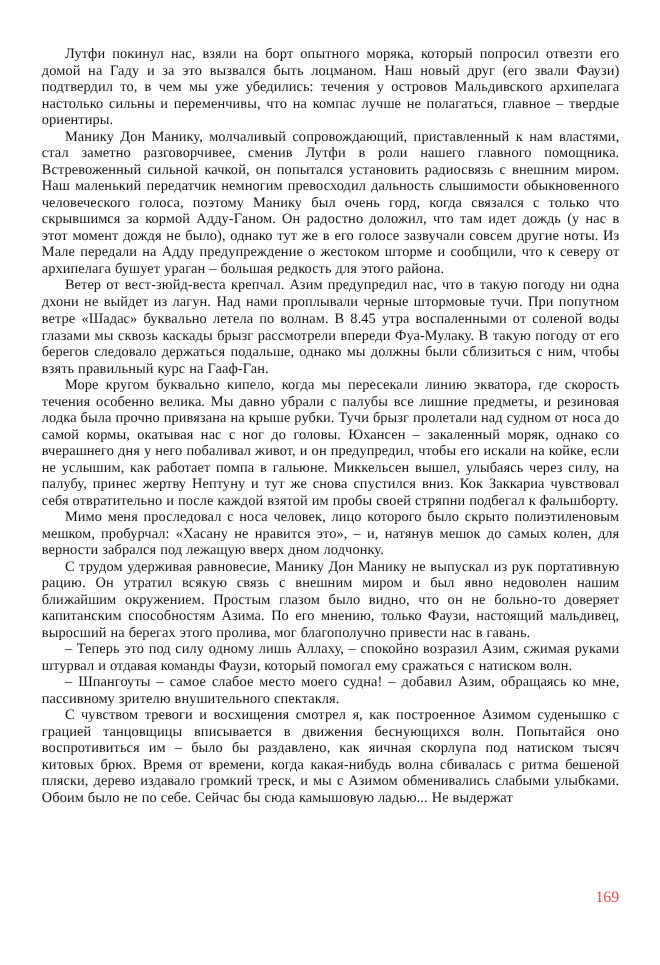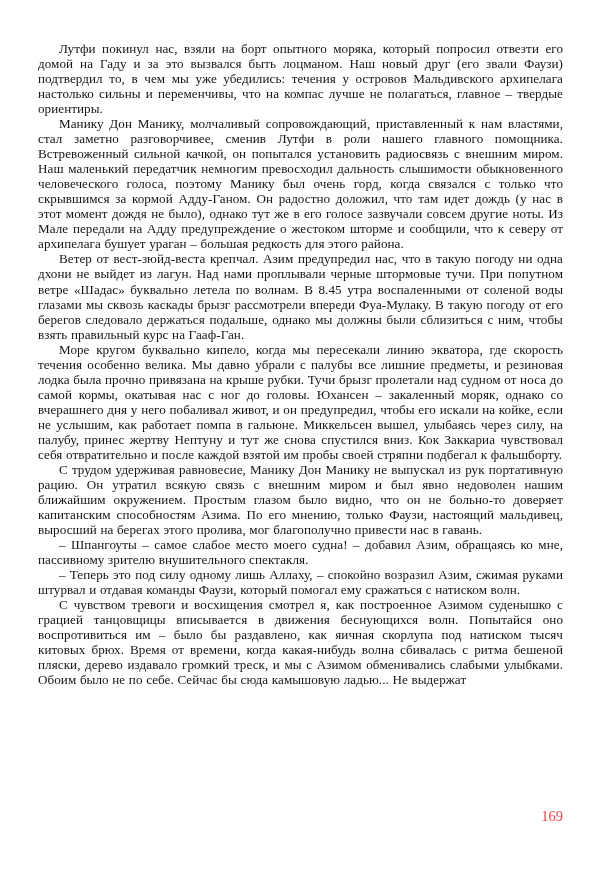--- a/index.html
+++ b/index.html
@@ -60,21 +60,22 @@
 </head>
 <body>
 
 <div class="page">
 
   <div class="text-block">
     <p class="para">Лутфи покинул нас, взяли на борт опытного моряка, который попросил отвезти его домой на Гаду и за это вызвался быть лоцманом. Наш новый друг (его звали Фаузи) подтвердил то, в чем мы уже убедились: течения у островов Мальдивского архипелага настолько сильны и переменчивы, что на компас лучше не полагаться, главное – твердые ориентиры.</p>
     <p class="para">Манику Дон Манику, молчаливый сопровождающий, приставленный к нам властями, стал заметно разговорчивее, сменив Лутфи в роли нашего главного помощника. Встревоженный сильной качкой, он попытался установить радиосвязь с внешним миром. Наш маленький передатчик немногим превосходил дальность слышимости обыкновенного человеческого голоса, поэтому Манику был очень горд, когда связался с только что скрывшимся за кормой Адду-Ганом. Он радостно доложил, что там идет дождь (у нас в этот момент дождя не было), однако тут же в его голосе зазвучали совсем другие ноты. Из Мале передали на Адду предупреждение о жестоком шторме и сообщили, что к северу от архипелага бушует ураган – большая редкость для этого района.</p>
     <p class="para">Ветер от вест-зюйд-веста крепчал. Азим предупредил нас, что в такую погоду ни одна дхони не выйдет из лагун. Над нами проплывали черные штормовые тучи. При попутном ветре «Шадас» буквально летела по волнам. В 8.45 утра воспаленными от соленой воды глазами мы сквозь каскады брызг рассмотрели впереди Фуа-Мулаку. В такую погоду от его берегов следовало держаться подальше, однако мы должны были сблизиться с ним, чтобы взять правильный курс на Гааф-Ган.</p>
     <p class="para">Море кругом буквально кипело, когда мы пересекали линию экватора, где скорость течения особенно велика. Мы давно убрали с палубы все лишние предметы, и резиновая лодка была прочно привязана на крыше рубки. Тучи брызг пролетали над судном от носа до самой кормы, окатывая нас с ног до головы. Юхансен – закаленный моряк, однако со вчерашнего дня у него побаливал живот, и он предупредил, чтобы его искали на койке, если не услышим, как работает помпа в гальюне. Миккельсен вышел, улыбаясь через силу, на палубу, принес жертву Нептуну и тут же снова спустился вниз. Кок Заккариа чувствовал себя отвратительно и после каждой взятой им пробы своей стряпни подбегал к фальшборту.</p>
+    <p class="para">Мимо меня проследовал с носа человек, лицо которого было скрыто полиэтиленовым мешком, пробурчал: «Хасану не нравится это», – и, натянув мешок до самых колен, для верности забрался под лежащую вверх дном лодчонку.</p>
     <p class="para">С трудом удерживая равновесие, Манику Дон Манику не выпускал из рук портативную рацию. Он утратил всякую связь с внешним миром и был явно недоволен нашим ближайшим окружением. Простым глазом было видно, что он не больно-то доверяет капитанским способностям Азима. По его мнению, только Фаузи, настоящий мальдивец, выросший на берегах этого пролива, мог благополучно привести нас в гавань.</p>
+    <p class="para dialogue">– Теперь это под силу одному лишь Аллаху, – спокойно возразил Азим, сжимая руками штурвал и отдавая команды Фаузи, который помогал ему сражаться с натиском волн.</p>
     <p class="para dialogue">– Шпангоуты – самое слабое место моего судна! – добавил Азим, обращаясь ко мне, пассивному зрителю внушительного спектакля.</p>
-    <p class="para dialogue">– Теперь это под силу одному лишь Аллаху, – спокойно возразил Азим, сжимая руками штурвал и отдавая команды Фаузи, который помогал ему сражаться с натиском волн.</p>
     <p class="para">С чувством тревоги и восхищения смотрел я, как построенное Азимом суденышко с грацией танцовщицы вписывается в движения беснующихся волн. Попытайся оно воспротивиться им – было бы раздавлено, как яичная скорлупа под натиском тысяч китовых брюх. Время от времени, когда какая-нибудь волна сбивалась с ритма бешеной пляски, дерево издавало громкий треск, и мы с Азимом обменивались слабыми улыбками. Обоим было не по себе. Сейчас бы сюда камышовую ладью... Не выдержат</p>
   </div>
 
   <div class="page-number">169</div>
 
 </div>
 
 </body></html>

